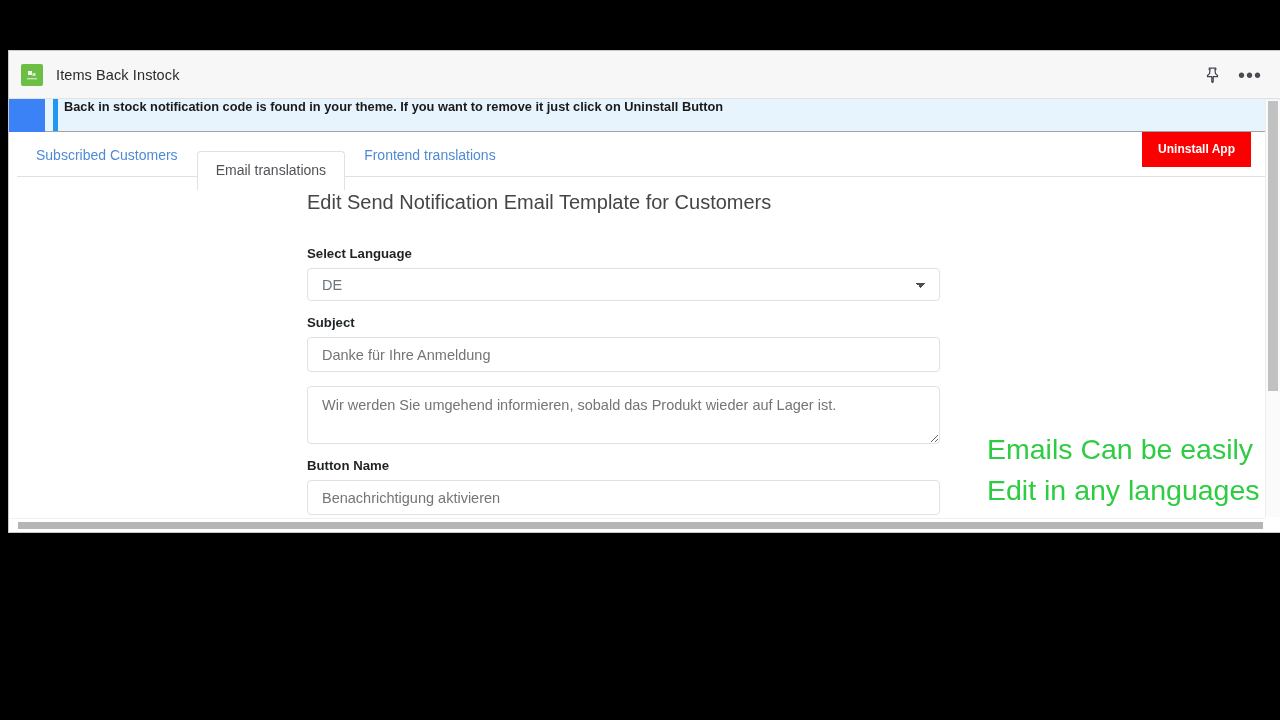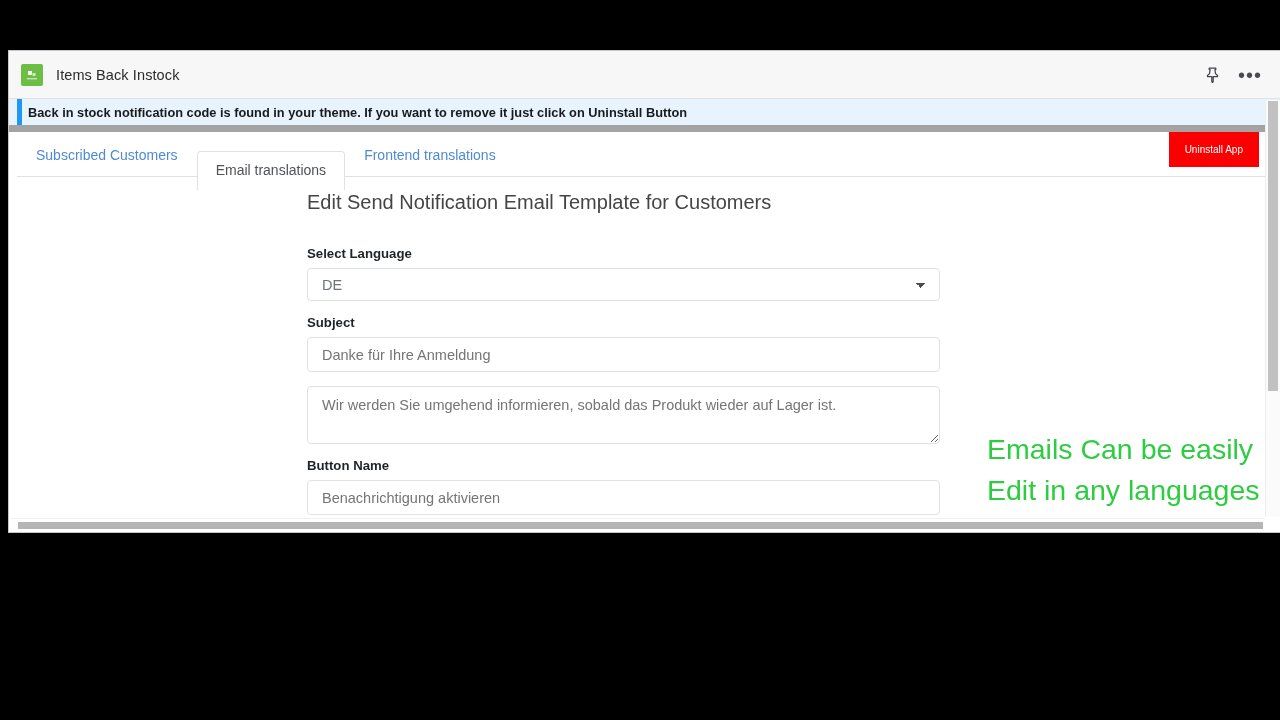--- a/index.html
+++ b/index.html
@@ -56,23 +56,23 @@
     color: #4a4a52;
     display: flex; align-items: center; justify-content: center;
     cursor: default;
   }
   #ellipsis-icon { font-size: 20px; line-height: 12px; letter-spacing: 1px; }
 
   
   #banner {
     position: relative;
     background: #e8f4fd;
-    border-bottom: 7px solid #a3a3a3;
+    border-bottom: 1px solid #a3a3a3;
     height: 33px;
-    display: flex; align-items: center;
+    display: flex; align-items: flex-start; margin-left: 36px;
   }
   #banner-accent {
     position: absolute;
     left: 8px; top: 0; bottom: 0;
     width: 5px;
     background: #2196f3;
   }
   #banner-text {
     margin-left: 19px;
     font-size: 12.8px;
@@ -114,27 +114,27 @@
   .tab.active {
     color: #4f5257;
     background: #ffffff;
     border-color: #dee2e6 #dee2e6 #ffffff;
     margin-bottom: -1px;
     padding-bottom: 12px;
     margin-top: 30px;
   }
   #uninstall-app-button {
     position: absolute;
-    right: 21px; top: 0;
+    right: 29px; top: 0;
     background: #fb0000;
     color: #ffffff;
     border: none;
     font-family: inherit;
-    font-size: 10px;
-    font-weight: normal;
+    font-size: 12px;
+    font-weight: bold;
     padding: 9px 16px;
     cursor: pointer;
     line-height: 17px;
   }
 
   
   #content {
     position: relative;
     height: 473px;
     background: #ffffff;

